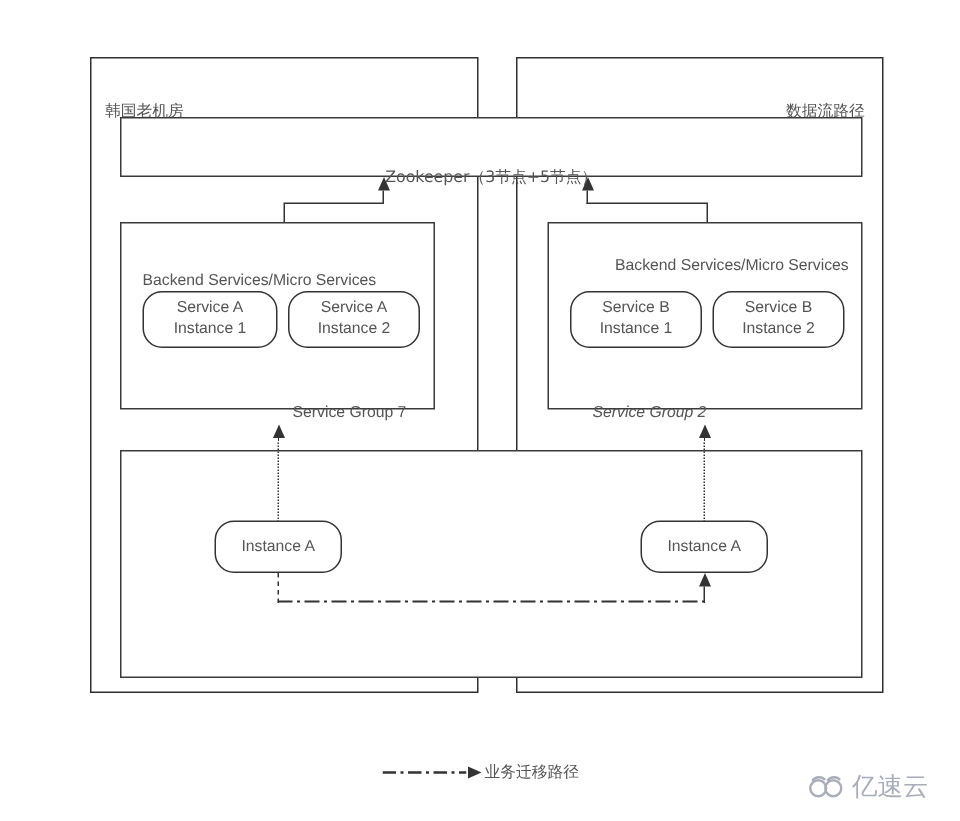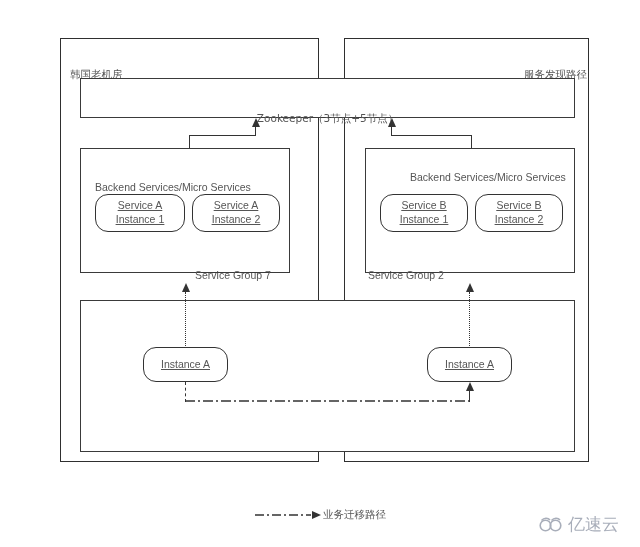--- a/index.html
+++ b/index.html
@@ -50,21 +50,21 @@
     box-sizing: border-box;
     background: #ffffff;
     display: flex;
     align-items: center;
     justify-content: center;
     text-align: center;
     font-size: 10.5px;
     color: #555555;
     line-height: 1.3;
   }
-  .pill span { display: block; text-decoration: underline; }
+  .pill span { display: block; }
 
   
   .seg {
     position: absolute;
     background: #333333;
   }
   .seg-h { height: 1.4px; }
   .seg-v { width: 1.4px; }
 
   .dotseg-v {
@@ -130,21 +130,21 @@
 </style>
 </head>
 <body>
 
 <div id="canvas">
 
   <div class="box outer-dc" style="left:60px; top:38px; width:259px; height:424px;"></div>
   <div class="lbl lbl-cn" style="left:70px; top:48px;">韩国老机房</div>
 
   <div class="box outer-dc" style="left:344px; top:38px; width:245px; height:424px;"></div>
-  <div class="lbl lbl-cn" style="left:524px; top:48px; text-align:right;">服务发现路径</div>
+  <div class="lbl lbl-cn" style="left:524px; top:48px; text-align:right;">数据流路径</div>
 
   <div class="box zk-box" style="left:80px; top:78px; width:495px; height:40px;"></div>
   <div class="lbl lbl-cn lbl-center" style="left:80px; top:92px; width:495px;">Zookeeper（3节点+5节点）</div>
 
   <div class="seg seg-v" style="left:189px; top:136px; height:12px;"></div>
   <div class="seg seg-h" style="left:189px; top:135px; width:67px;"></div>
   <div class="seg seg-v" style="left:255px; top:127px; height:9px;"></div>
   <div class="arrow-up" style="left:251.5px; top:118px;"></div>
 
   <div class="seg seg-v" style="left:471px; top:136px; height:12px;"></div>
@@ -175,21 +175,21 @@
       <span>Service B</span>
       <span>Instance 1</span>
     </span>
   </div>
   <div class="pill" style="left:475px; top:194px; width:88px; height:38px;">
     <span>
       <span>Service B</span>
       <span>Instance 2</span>
     </span>
   </div>
-  <div class="lbl" style="left:368px; top:249px;">Service Group 2</div>
+  <div class="lbl" style="left:395px; top:249px;font-style:italic;">Service Group 2</div>
 
   <div class="box custom-box" style="left:80px; top:300px; width:495px; height:152px;"></div>
 
   <div class="pill" style="left:143px; top:347px; width:85px; height:35px;">
     <span>Instance A</span>
   </div>
   <div class="pill" style="left:427px; top:347px; width:85px; height:35px;">
     <span>Instance A</span>
   </div>
 

